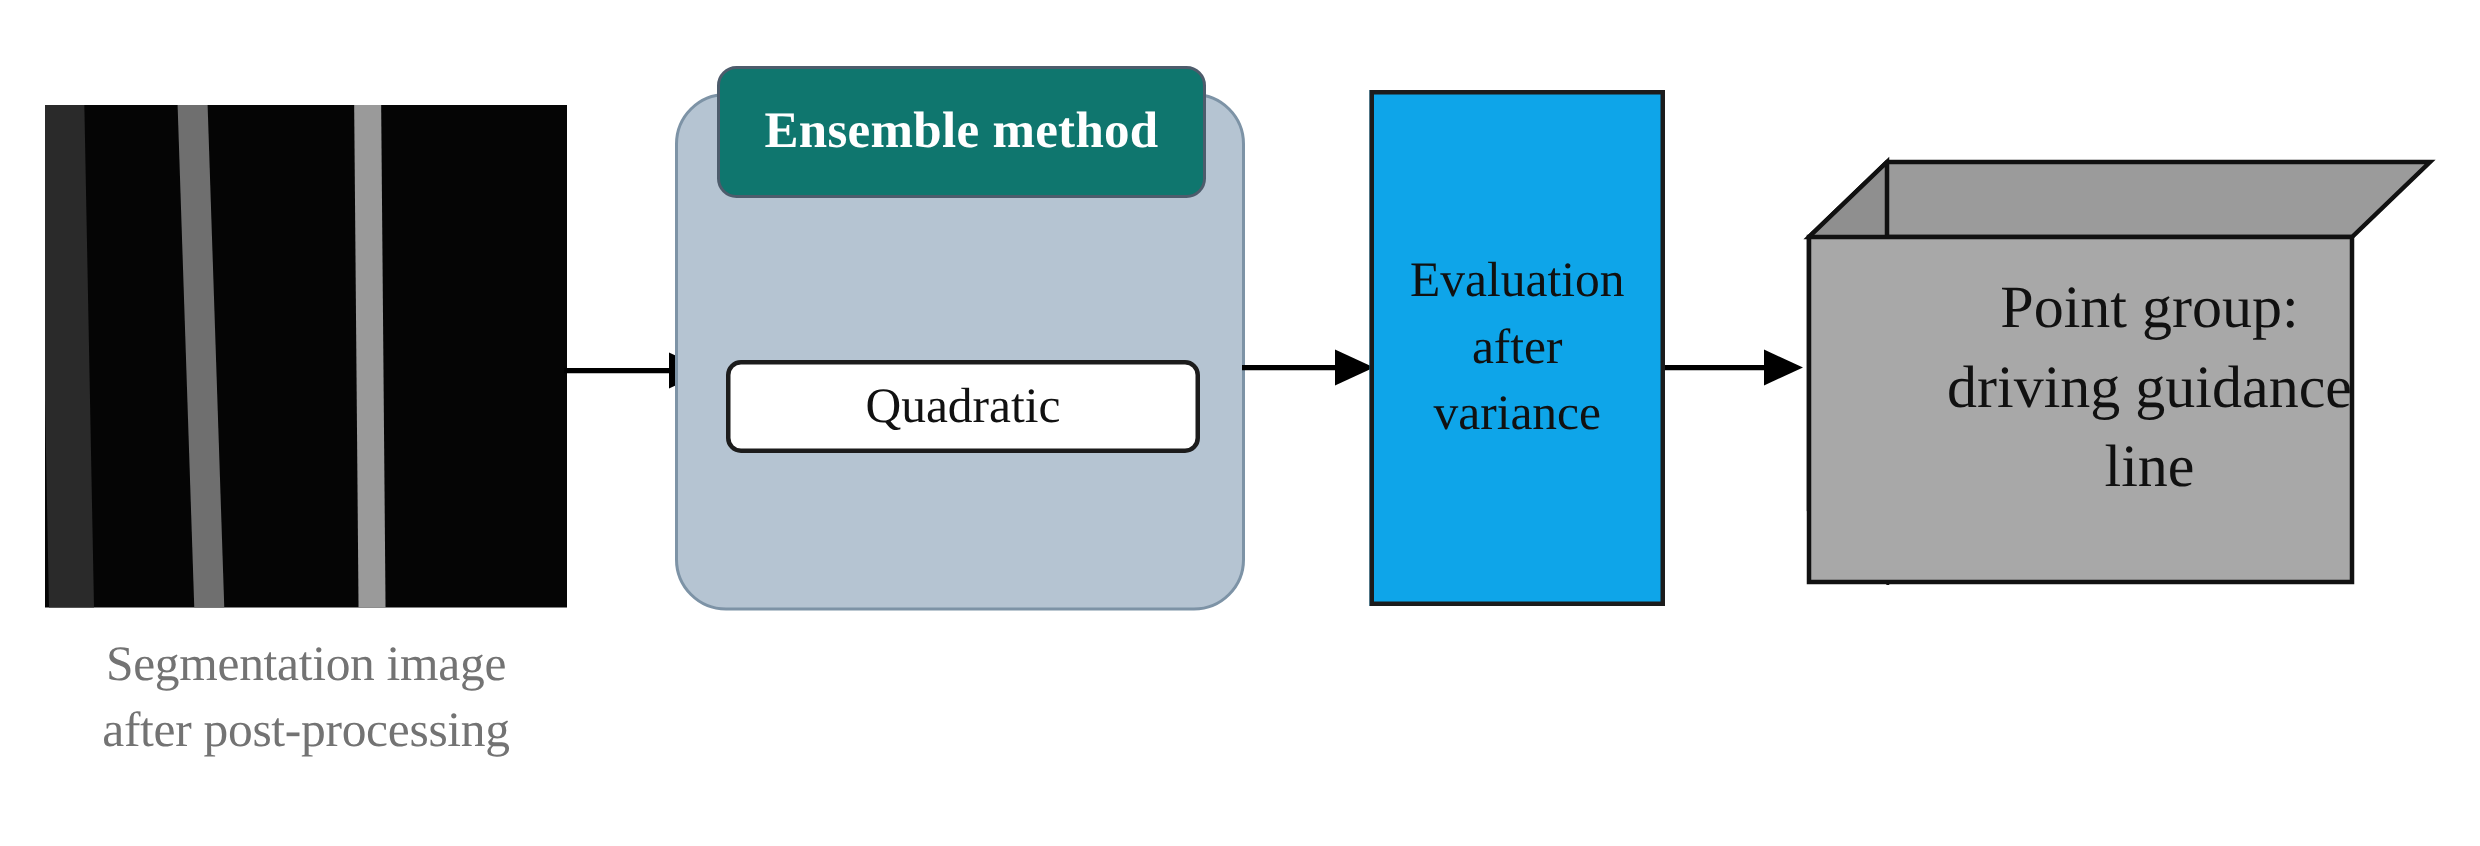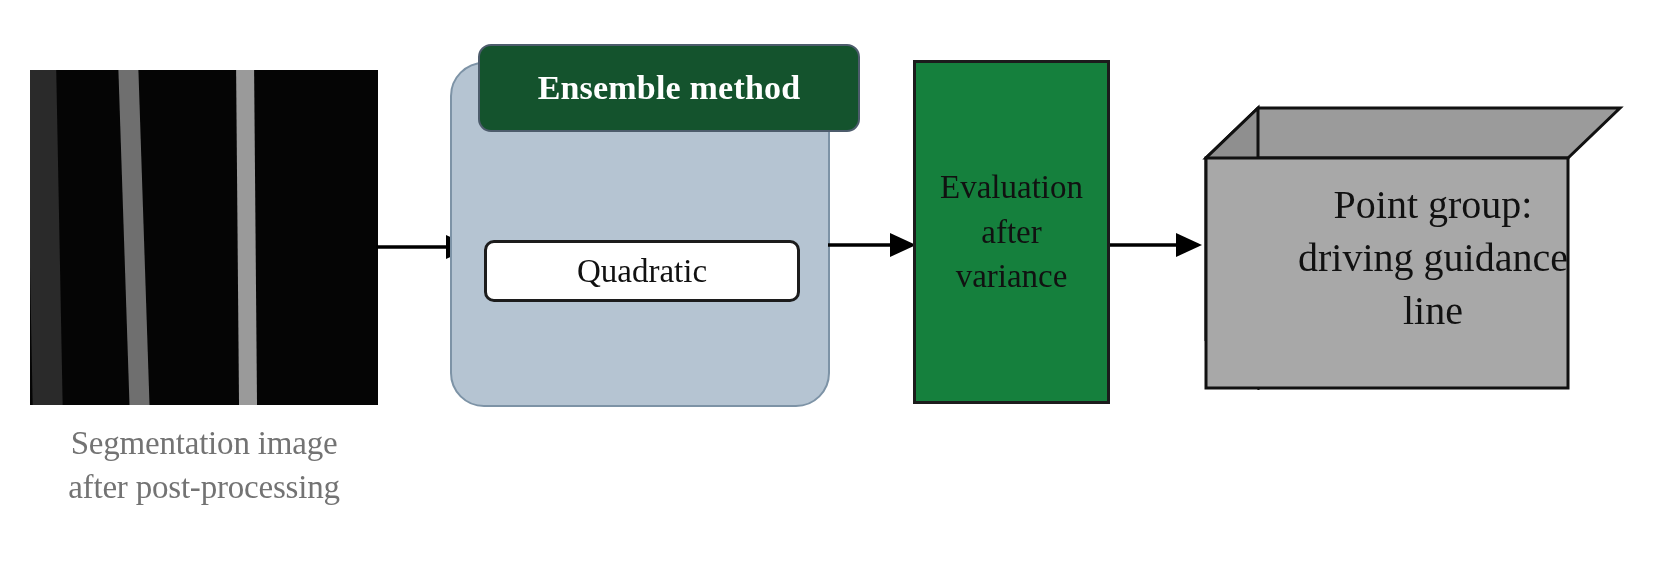--- a/index.html
+++ b/index.html
@@ -74,23 +74,23 @@
     height: 345px;
     background: #b5c4d2;
     border: 2px solid #7d93a6;
     border-radius: 34px;
     box-sizing: border-box;
   }
   #ensemble-header {
     position: absolute;
     left: 26px;
     top: -20px;
-    width: 382px;
+    width: 326px;
     height: 88px;
-    background: #14532d;
+    background: #0f766e;
     border: 2px solid #4d5c6c;
     border-radius: 13px;
     box-sizing: border-box;
     display: flex;
     align-items: center;
     justify-content: center;
     color: #ffffff;
     font-size: 34px;
     font-weight: bold;
     letter-spacing: 0.2px;
@@ -113,21 +113,21 @@
   #method-1 { top: 176px; border-radius: 10px; }
   #method-2 { top: 262px; }
 
   
   #evaluation-box {
     position: absolute;
     left: 913px;
     top: 60px;
     width: 197px;
     height: 344px;
-    background: #15803d;
+    background: #0ea5e9;
     border: 3px solid #1c1c1c;
     box-sizing: border-box;
     display: flex;
     align-items: center;
     justify-content: center;
     text-align: center;
     font-size: 33px;
     line-height: 1.35;
     color: #111111;
   }

